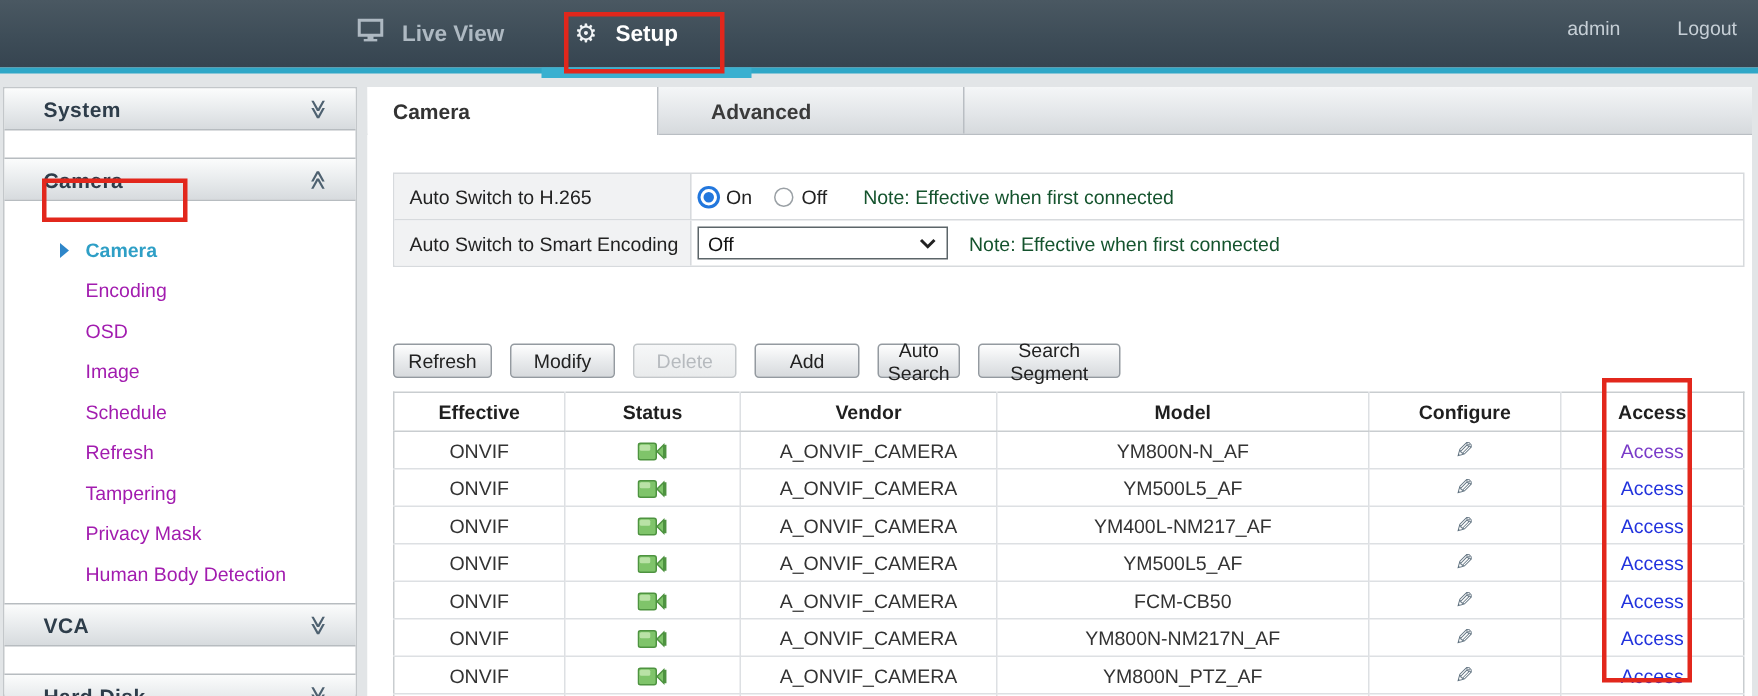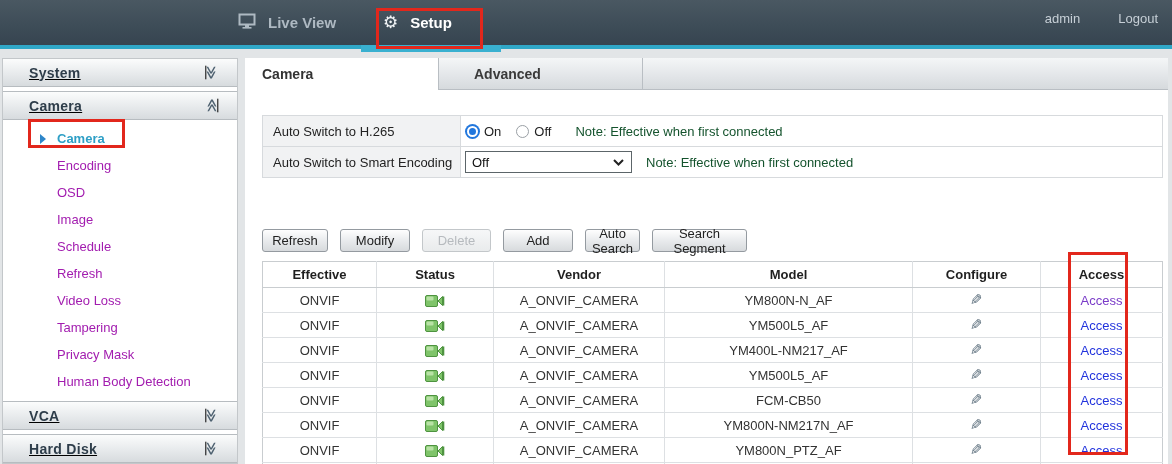--- a/index.html
+++ b/index.html
@@ -20,23 +20,23 @@
   .user-area{position:absolute;right:14px;top:0;height:36px;display:flex;align-items:center;gap:38px;}
   .user-name{font-size:13px;color:#c6cfd6;}
   .logout{font-size:13px;color:#c6cfd6;cursor:pointer;}
 
   
   .hlbox{position:absolute;border:3px solid #e2271c;z-index:60;pointer-events:none;}
 
   
   .sidebar{position:absolute;left:2px;top:58px;width:236px;height:406px;background:#ffffff;
     border:1px solid #c3c7ca;box-sizing:border-box;}
-  .side-header{height:27px;margin:0 0 4px 0;display:flex;align-items:center;justify-content:space-between;
+  .side-header{height:27px;margin:0 0 18px 0;display:flex;align-items:center;justify-content:space-between;
     padding:0 18px 0 26px;background:linear-gradient(180deg,#fbfcfc 0%,#e7eaec 55%,#d7dbde 100%);
-    border-top:1px solid #b7bcc0;border-bottom:1px solid #b7bcc0;cursor:pointer;text-decoration:underline;}
+    border-top:1px solid #b7bcc0;border-bottom:1px solid #b7bcc0;cursor:pointer;}
   .side-header:first-child{border-top:none;}
   .side-header .hlabel{font-size:14px;font-weight:bold;color:#2e3d4a;letter-spacing:.3px;}
   .chev{color:#4e6170;font-size:13px;font-weight:bold;display:inline-block;}
   .chev.down{transform:rotate(90deg);}
   .chev.up{transform:rotate(270deg);}
   .submenu{padding:1px 0 2px 0;}
   .sub-item{position:relative;height:27px;line-height:27px;padding-left:54px;font-size:13px;color:#a21caf;cursor:pointer;}
   .sub-item.active{color:#2e9fc6;font-weight:bold;}
   .tri{position:absolute;left:37px;top:8.5px;width:0;height:0;
     border-left:6px solid #2e86c9;border-top:5px solid transparent;border-bottom:5px solid transparent;}
@@ -132,21 +132,20 @@
     <div class="submenu">
       <div class="sub-item active">
         <span class="tri"></span>
         <span>Camera</span>
       </div>
       <div class="sub-item"><span>Encoding</span></div>
       <div class="sub-item"><span>OSD</span></div>
       <div class="sub-item"><span>Image</span></div>
       <div class="sub-item"><span>Schedule</span></div>
       <div class="sub-item"><span>Refresh</span></div>
-      <div class="sub-item"><span>Video Loss</span></div>
       <div class="sub-item"><span>Tampering</span></div>
       <div class="sub-item"><span>Privacy Mask</span></div>
       <div class="sub-item"><span>Human Body Detection</span></div>
     </div>
     <div class="side-header" style="margin-top:4px;">
       <span class="hlabel">VCA</span>
       <span class="chev down">≫</span>
     </div>
     <div class="side-header">
       <span class="hlabel">Hard Disk</span>

